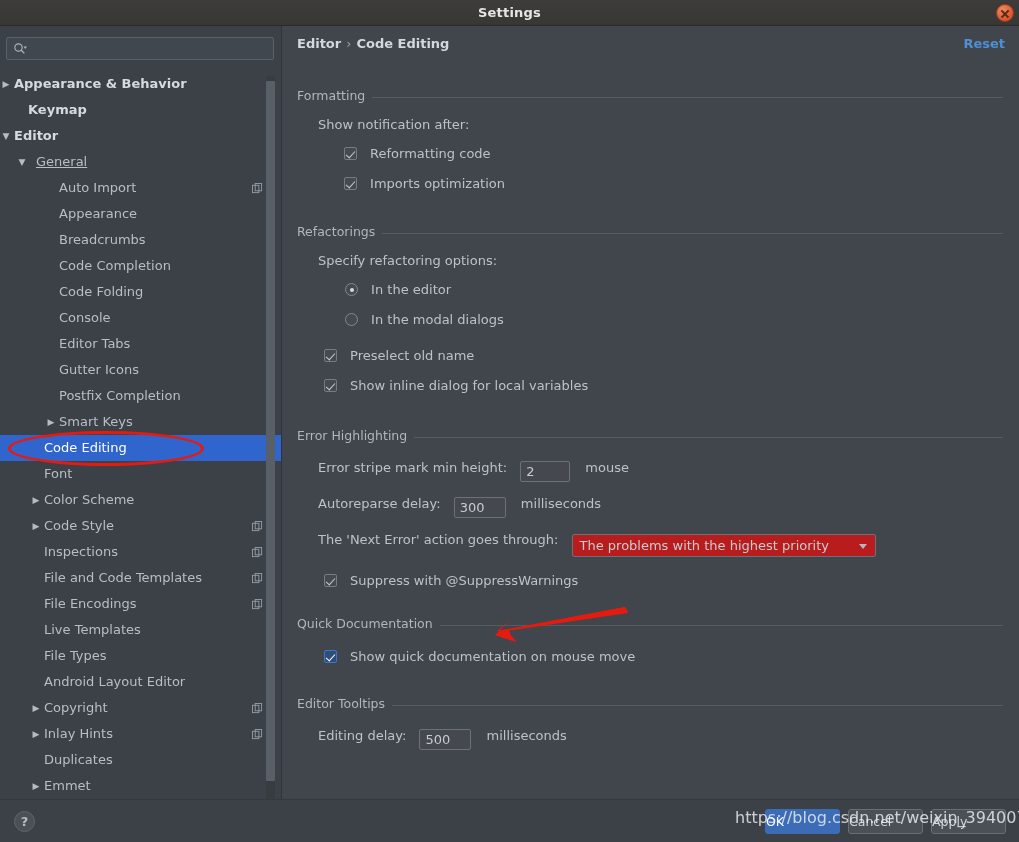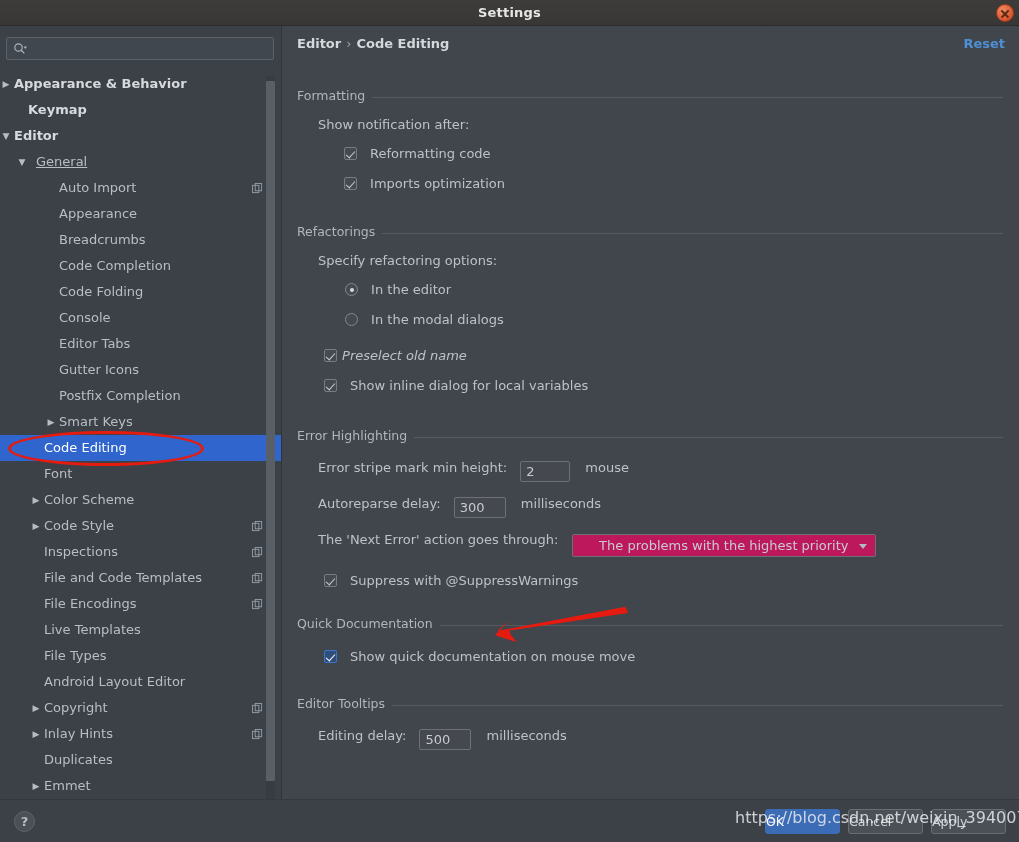--- a/index.html
+++ b/index.html
@@ -202,29 +202,28 @@
     font-size: 13px;
     padding: 2px 5px;
     vertical-align: -4px;
     font-family: "DejaVu Sans", "Liberation Sans", sans-serif;
     outline: none;
   }
 
   .combo {
     display: inline-block;
     position: relative;
-    background: #be185d;
+    background: #b91c1c;
     border: 1px solid #6a7177;
     border-radius: 2px;
     height: 23px; line-height: 21px;
     color: #c6ccd1; font-size: 13px;
     padding: 0 26px 0 7px;
     vertical-align: -6px;
     cursor: pointer;
-    text-align: right;
   }
   .combo .caret {
     position: absolute; right: 8px; top: 9px;
     width: 0; height: 0;
     border-left: 4px solid transparent;
     border-right: 4px solid transparent;
     border-top: 5px solid #b3b9bf;
   }
 
   
@@ -450,21 +449,21 @@
       <div class="row" style="left:63px; top:55px;">
         <span class="rb checked"></span>
         <span class="lbl" style="margin-left:8px;">In the editor</span>
       </div>
       <div class="row" style="left:63px; top:85px;">
         <span class="rb"></span>
         <span class="lbl" style="margin-left:8px;">In the modal dialogs</span>
       </div>
       <div class="row" style="left:42px; top:121px;">
         <span class="cb checked"></span>
-        <span class="lbl" style="font-style:italic;">Preselect old name</span>
+        <span class="lbl" style="margin-left:8px;">Preselect old name</span>
       </div>
       <div class="row" style="left:42px; top:151px;">
         <span class="cb checked"></span>
         <span class="lbl" style="margin-left:8px;">Show inline dialog for local variables</span>
       </div>
     </div>
 
     <div class="section" style="top:402px;">
       <div class="sec-rule"></div>
       <div class="sec-title">Error Highlighting</div>

